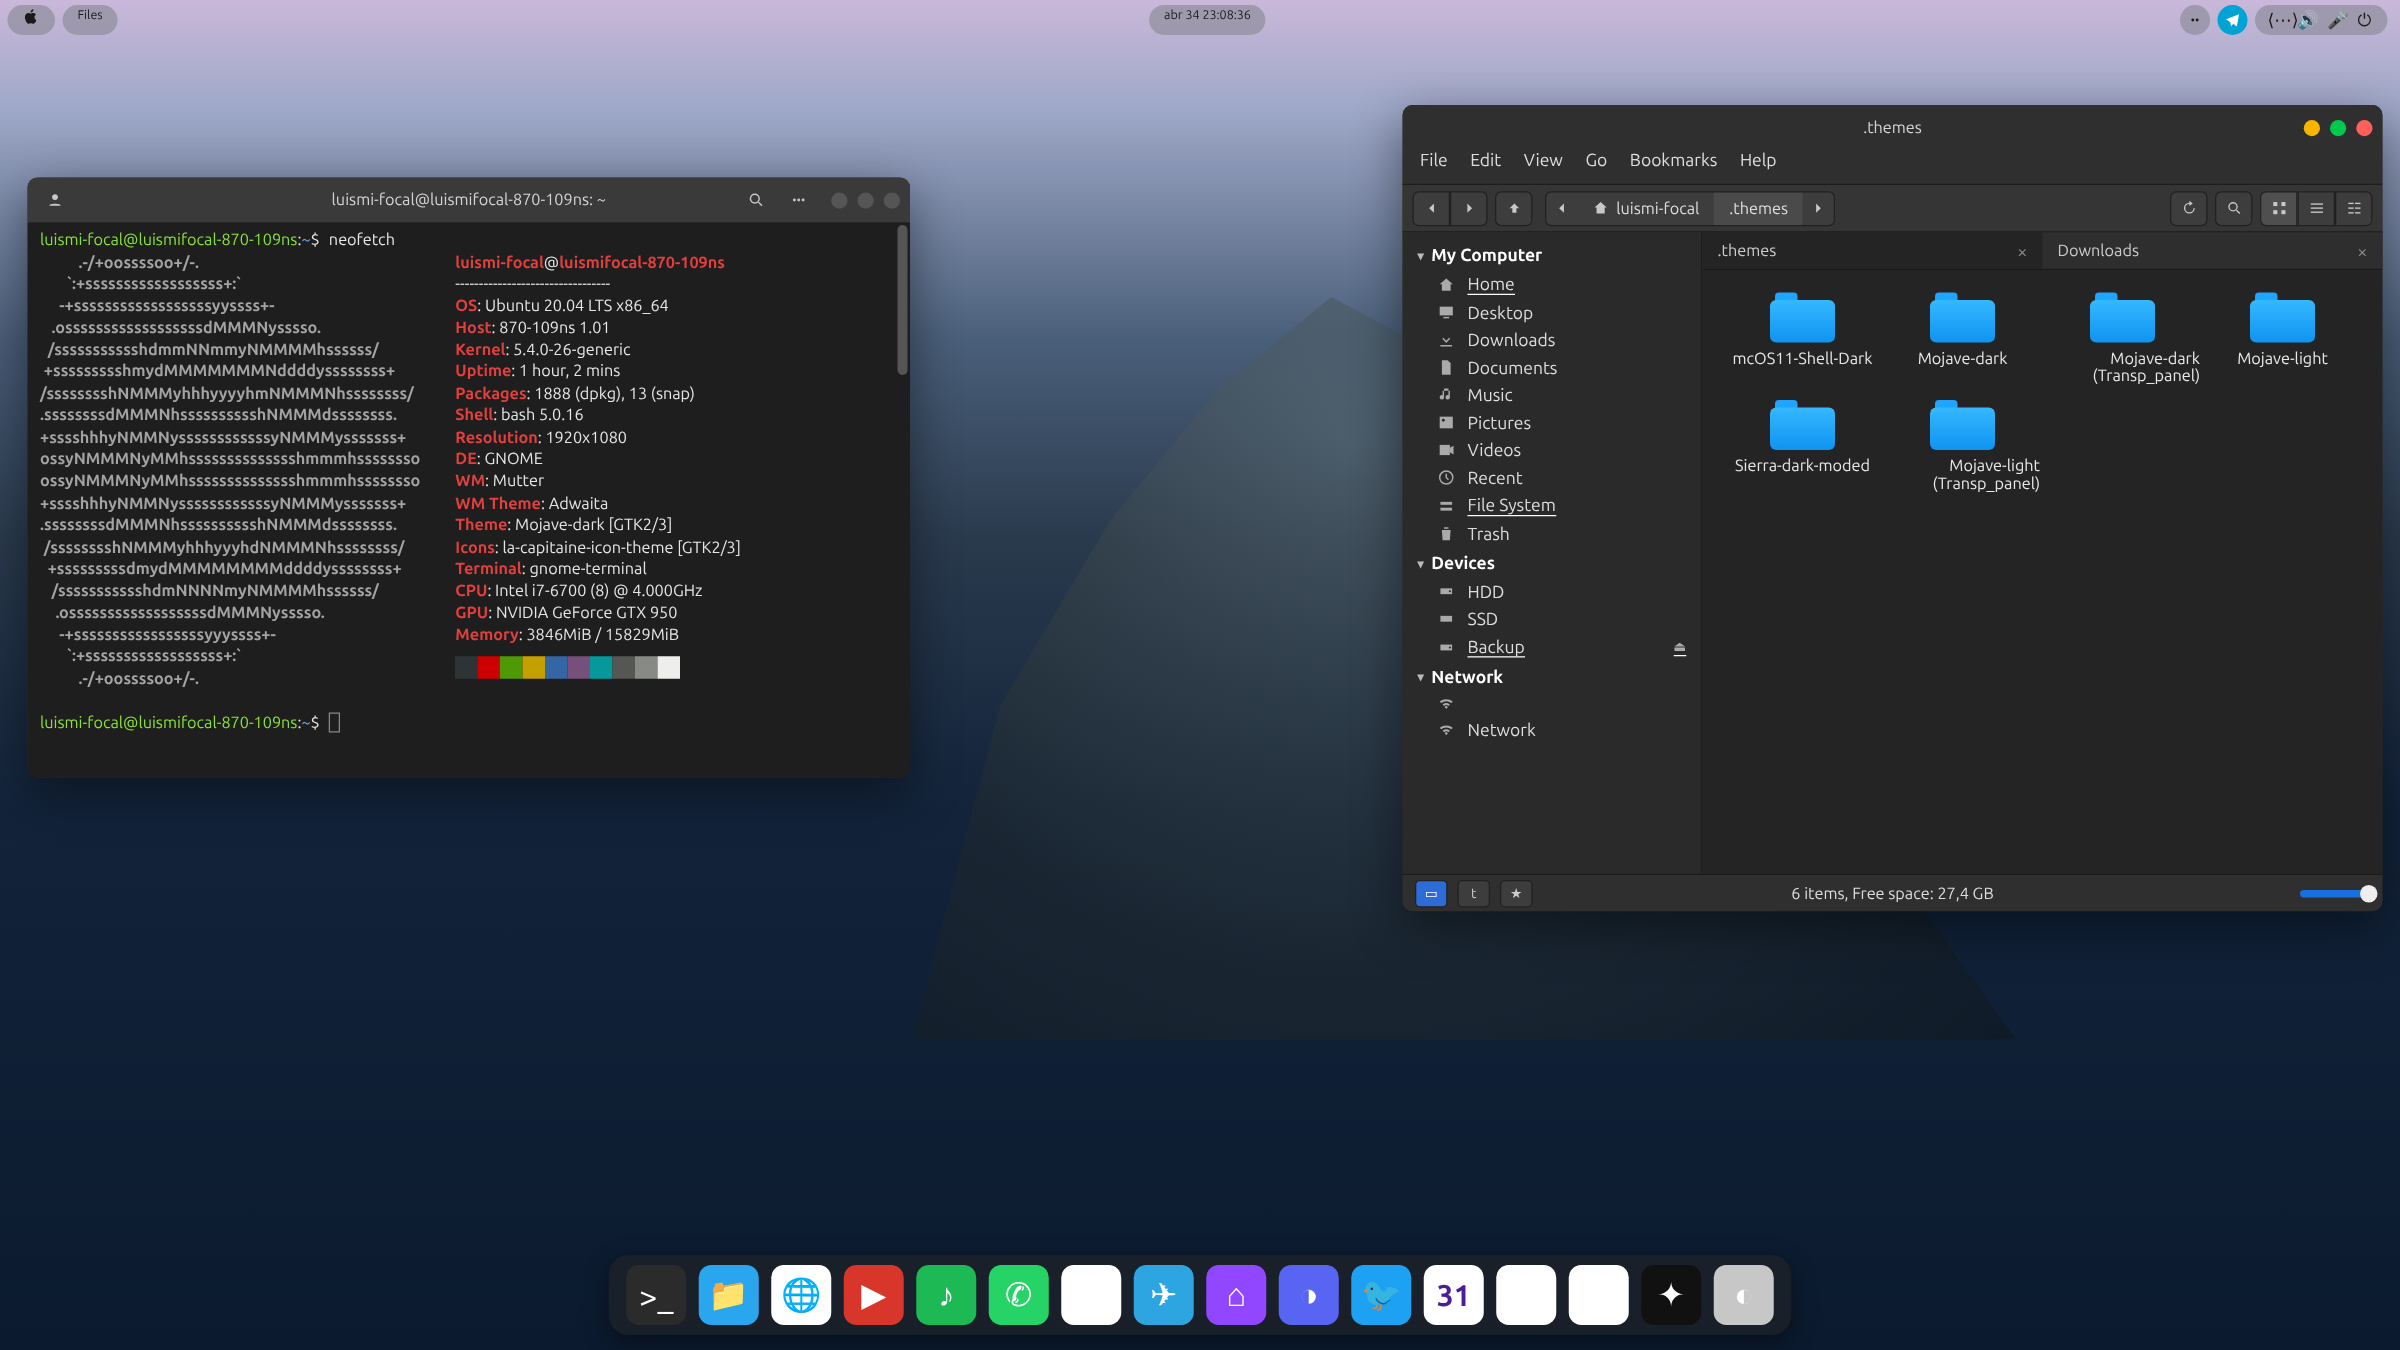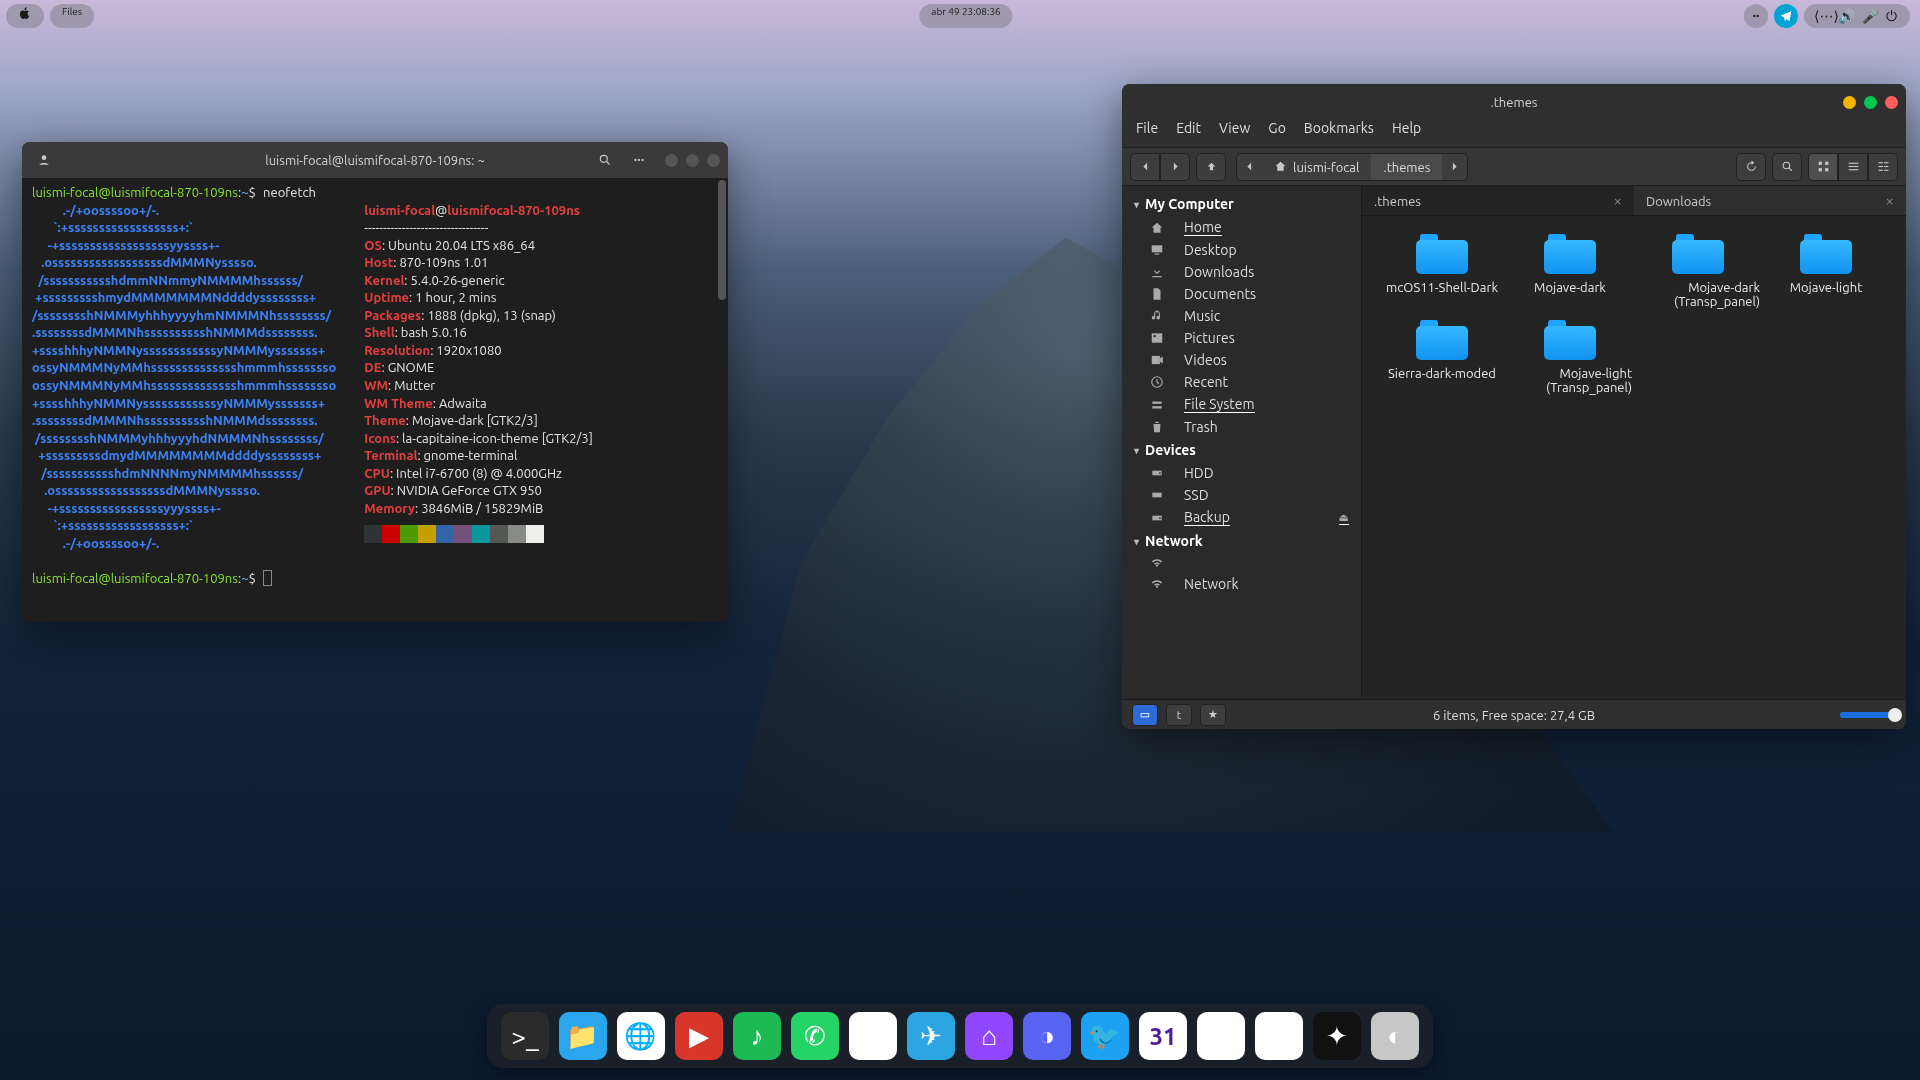--- a/index.html
+++ b/index.html
@@ -33,21 +33,21 @@
 .tb-title{position:absolute;left:50%;transform:translateX(-50%);}
 .tb-right{margin-left:auto;display:flex;align-items:center;gap:6px;padding-right:8px;}
 .winlights{display:flex;gap:8px;margin-left:6px;}
 .wl{width:13px;height:13px;border-radius:50%;}
 .wl.y{background:#f7b500;}.wl.g{background:#00ca4e;}.wl.r{background:#ff605c;}
 .wl.dim{background:#555;}
 
 .term-body{background:#1e1e1e;font-family:"Ubuntu Mono","Consolas",monospace;font-size:13px;line-height:1.35;color:#d4d4d4;padding:6px 10px 10px 10px;white-space:pre;height:calc(100% - 36px);overflow:hidden;position:relative;}
 .term-body .scrollbar{position:absolute;right:2px;top:2px;width:8px;height:120px;background:#555;border-radius:4px;}
 .g{color:#8ae234;}.b{color:#6cb6ff;}.r{color:#e23f3f;}.w{color:#e6e6e6;}
-.logo{color:#3b82f6;font-weight:bold;white-space:pre;display:inline-block;vertical-align:top;}
+.logo{color:#a3a3a3;font-weight:bold;white-space:pre;display:inline-block;vertical-align:top;}
 .info{display:inline-block;vertical-align:top;margin-left:28px;}
 .info .k{color:#e23f3f;font-weight:bold;}
 .palette{margin-top:8px;display:inline-flex;height:20px;}
 .palette span{width:18px;height:18px;display:inline-block;}
 
 
 .fm .titlebar{background:#2f2f2f;}
 .menubar{height:28px;background:#2f2f2f;display:flex;gap:18px;padding:0 14px;color:#ddd;font-size:14px;border-bottom:1px solid #1d1d1d;}
 .toolbar{height:38px;background:#353535;display:flex;align-items:center;padding:0 8px;gap:6px;border-bottom:1px solid #1d1d1d;}
 .tool{width:30px;height:28px;border:1px solid #212121;background:#3d3d3d;border-radius:5px;display:flex;align-items:center;justify-content:center;}
@@ -61,21 +61,21 @@
 .toolgrp{display:flex;gap:0;}
 .toolgrp .tool{border-radius:0;}
 .toolgrp .tool:first-child{border-radius:5px 0 0 5px;}
 .toolgrp .tool:last-child{border-radius:0 5px 5px 0;}
 .toolgrp .tool.active{background:#4f4f4f;}
 
 .fm-body{display:flex;height:calc(100% - 36px - 28px - 38px - 30px);}
 .sidebar{width:240px;background:#2a2a2a;border-right:1px solid #1a1a1a;padding:6px 0;overflow:auto;font-size:14px;color:#ddd;}
 .side-head{font-weight:bold;padding:4px 12px;display:flex;align-items:center;gap:6px;color:#fff;}
 .side-head::before{content:"▾";font-size:10px;color:#bbb;}
-.side-item{padding:3px 12px 3px 28px;display:flex;align-items:center;gap:20px;cursor:pointer;}
+.side-item{padding:3px 12px 3px 28px;display:flex;align-items:center;gap:10px;cursor:pointer;}
 .side-item svg{width:14px;height:14px;fill:#aaa;flex:0 0 14px;}
 .side-item.selected span{border-bottom:1px solid #fff;}
 .side-item .eject{margin-left:auto;font-size:11px;color:#aaa;}
 
 .content{flex:1;display:flex;flex-direction:column;background:#242424;}
 .tabsrow{height:30px;display:flex;background:#2e2e2e;border-bottom:1px solid #1a1a1a;}
 .tab{flex:1;display:flex;align-items:center;padding:0 12px;font-size:13px;color:#ccc;gap:8px;}
 .tab.active{background:#242424;}
 .tab .x{margin-left:auto;color:#888;font-size:15px;}
 .icons-grid{flex:1;padding:18px;display:grid;grid-template-columns:repeat(4,1fr);grid-auto-rows:min-content;gap:12px 4px;align-content:start;}
@@ -101,21 +101,21 @@
 <div class="topbar">
   <div class="pill">
     <svg viewBox="0 0 24 24">
         <path fill="#1a1a1a" d="M16.4 13.2c0-2.5 2-3.7 2.1-3.7-1.1-1.7-2.9-1.9-3.5-1.9-1.5-.2-2.9.9-3.7.9s-1.9-.9-3.2-.8c-1.6 0-3.1 1-4 2.4-1.7 3-0.4 7.4 1.2 9.8.8 1.2 1.8 2.5 3.1 2.4 1.2 0 1.7-.8 3.2-.8s1.9.8 3.2.8 2.2-1.2 3-2.4c.9-1.4 1.3-2.7 1.3-2.8-.1 0-2.7-1-2.7-3.9zM14 5.4c.7-.8 1.1-2 1-3.1-1 0-2.2.7-2.9 1.5-.6.7-1.2 1.9-1 3 .1 0 2.2.1 2.9-1.4z"></path>
       </svg>
   </div>
   <div class="pill">
       <span>Files</span>
     </div>
   <div class="pill center">
-      <span>abr 49  23:08:36</span>
+      <span>abr 34  23:08:36</span>
     </div>
   <div class="right">
     <div class="circ">
         <svg viewBox="0 0 24 24">
           <circle cx="9" cy="12" r="2"></circle>
           <circle cx="15" cy="12" r="2"></circle>
         </svg>
       </div>
     <div class="circ teal">
         <svg viewBox="0 0 24 24">

